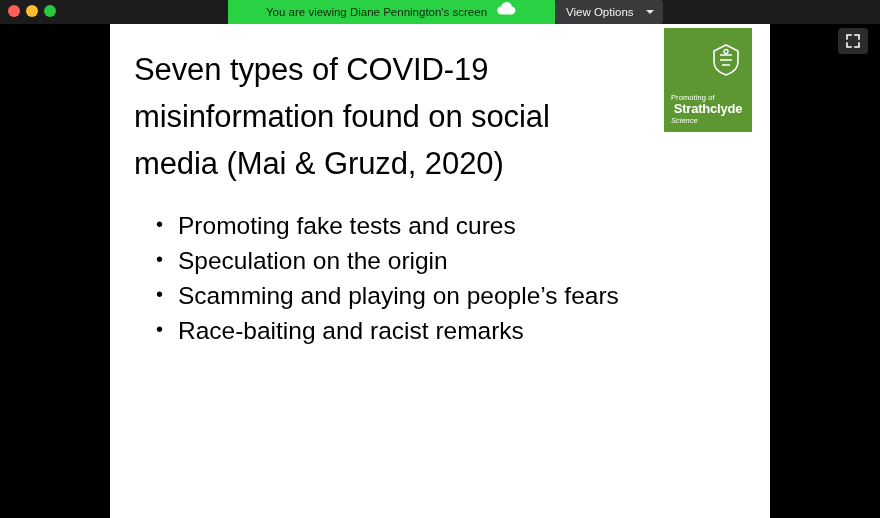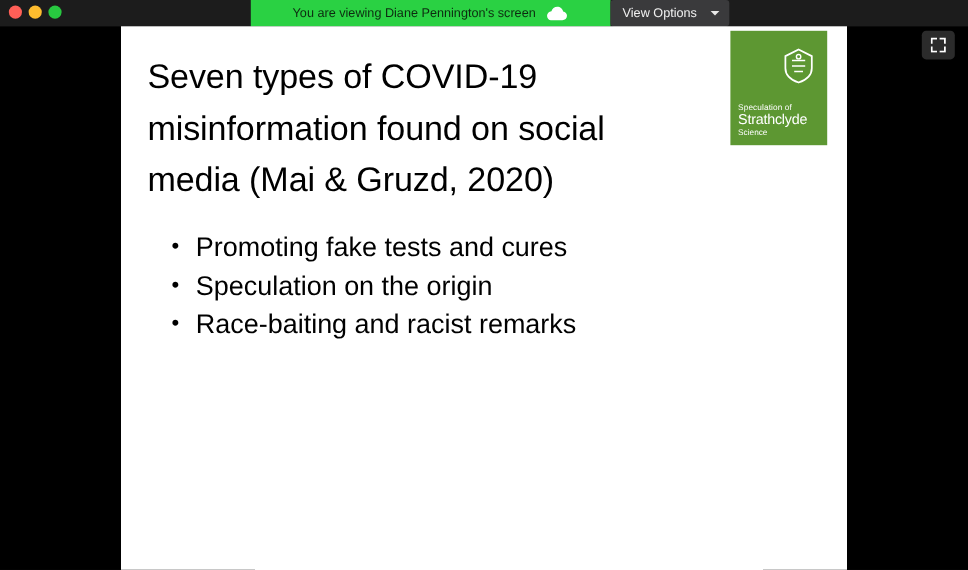--- a/index.html
+++ b/index.html
@@ -49,21 +49,21 @@
 
   
   .share-banner {
     position: absolute;
     left: 228px;
     top: 0;
     width: 327px;
     height: 24px;
     background: #2ad143;
     display: flex;
-    align-items: center;
+    align-items: flex-start;
     justify-content: center;
     gap: 8px;
     padding: 0 8px;
   }
   .share-banner .share-text {
     color: #0d2b10;
     font-size: 11.5px;
     line-height: 24px;
     white-space: nowrap;
   }
@@ -153,27 +153,29 @@
     width: 36px;
     height: 36px;
   }
   .logo-line1 {
     font-size: 7.5px;
     line-height: 9px;
     letter-spacing: .1px;
   }
   .logo-line2 {
     font-size: 13px;
-    font-weight: normal;
+    font-weight: bold;
     line-height: 14px;
     letter-spacing: -.2px;
+    text-align: center;
   }
   .logo-line3 {
     font-size: 7.5px;
     line-height: 10px;
+    font-style: italic;
   }
 
   .slide-title {
     margin: 0;
     padding-right: 122px;
     font-size: 31px;
     line-height: 47px;
     font-weight: normal;
     color: #000000;
     letter-spacing: -0.1px;
@@ -242,29 +244,30 @@
     <div class="slide">
 
       <div class="logo-block">
         <span class="logo-mark">
           <svg viewBox="0 0 36 36" width="36" height="36" aria-hidden="true">
             <path d="M18 3 L30 9 V20 C30 27 24 31 18 33 C12 31 6 27 6 20 V9 Z" fill="none" stroke="#ffffff" stroke-width="1.6"></path>
             <path d="M12 13 h12 M12 18 h12 M14 23 h8" stroke="#ffffff" stroke-width="1.3" fill="none"></path>
             <circle cx="18" cy="9.5" r="2" fill="none" stroke="#ffffff" stroke-width="1.3"></circle>
           </svg>
         </span>
-        <span class="logo-line1">Speculation of</span>
+        <span class="logo-line1">Promoting of</span>
         <span class="logo-line2">Strathclyde</span>
         <span class="logo-line3">Science</span>
       </div>
 
       <h1 class="slide-title">Seven types of COVID-19 misinformation found on social media (Mai &amp; Gruzd, 2020)</h1>
 
       <ul class="bullets">
         <li>Promoting fake tests and cures</li>
         <li>Speculation on the origin</li>
+        <li>Scamming and playing on people’s fears</li>
         <li>Race-baiting and racist remarks</li>
       </ul>
 
     </div>
   </div>
 
 </div>
 
 </body></html>

